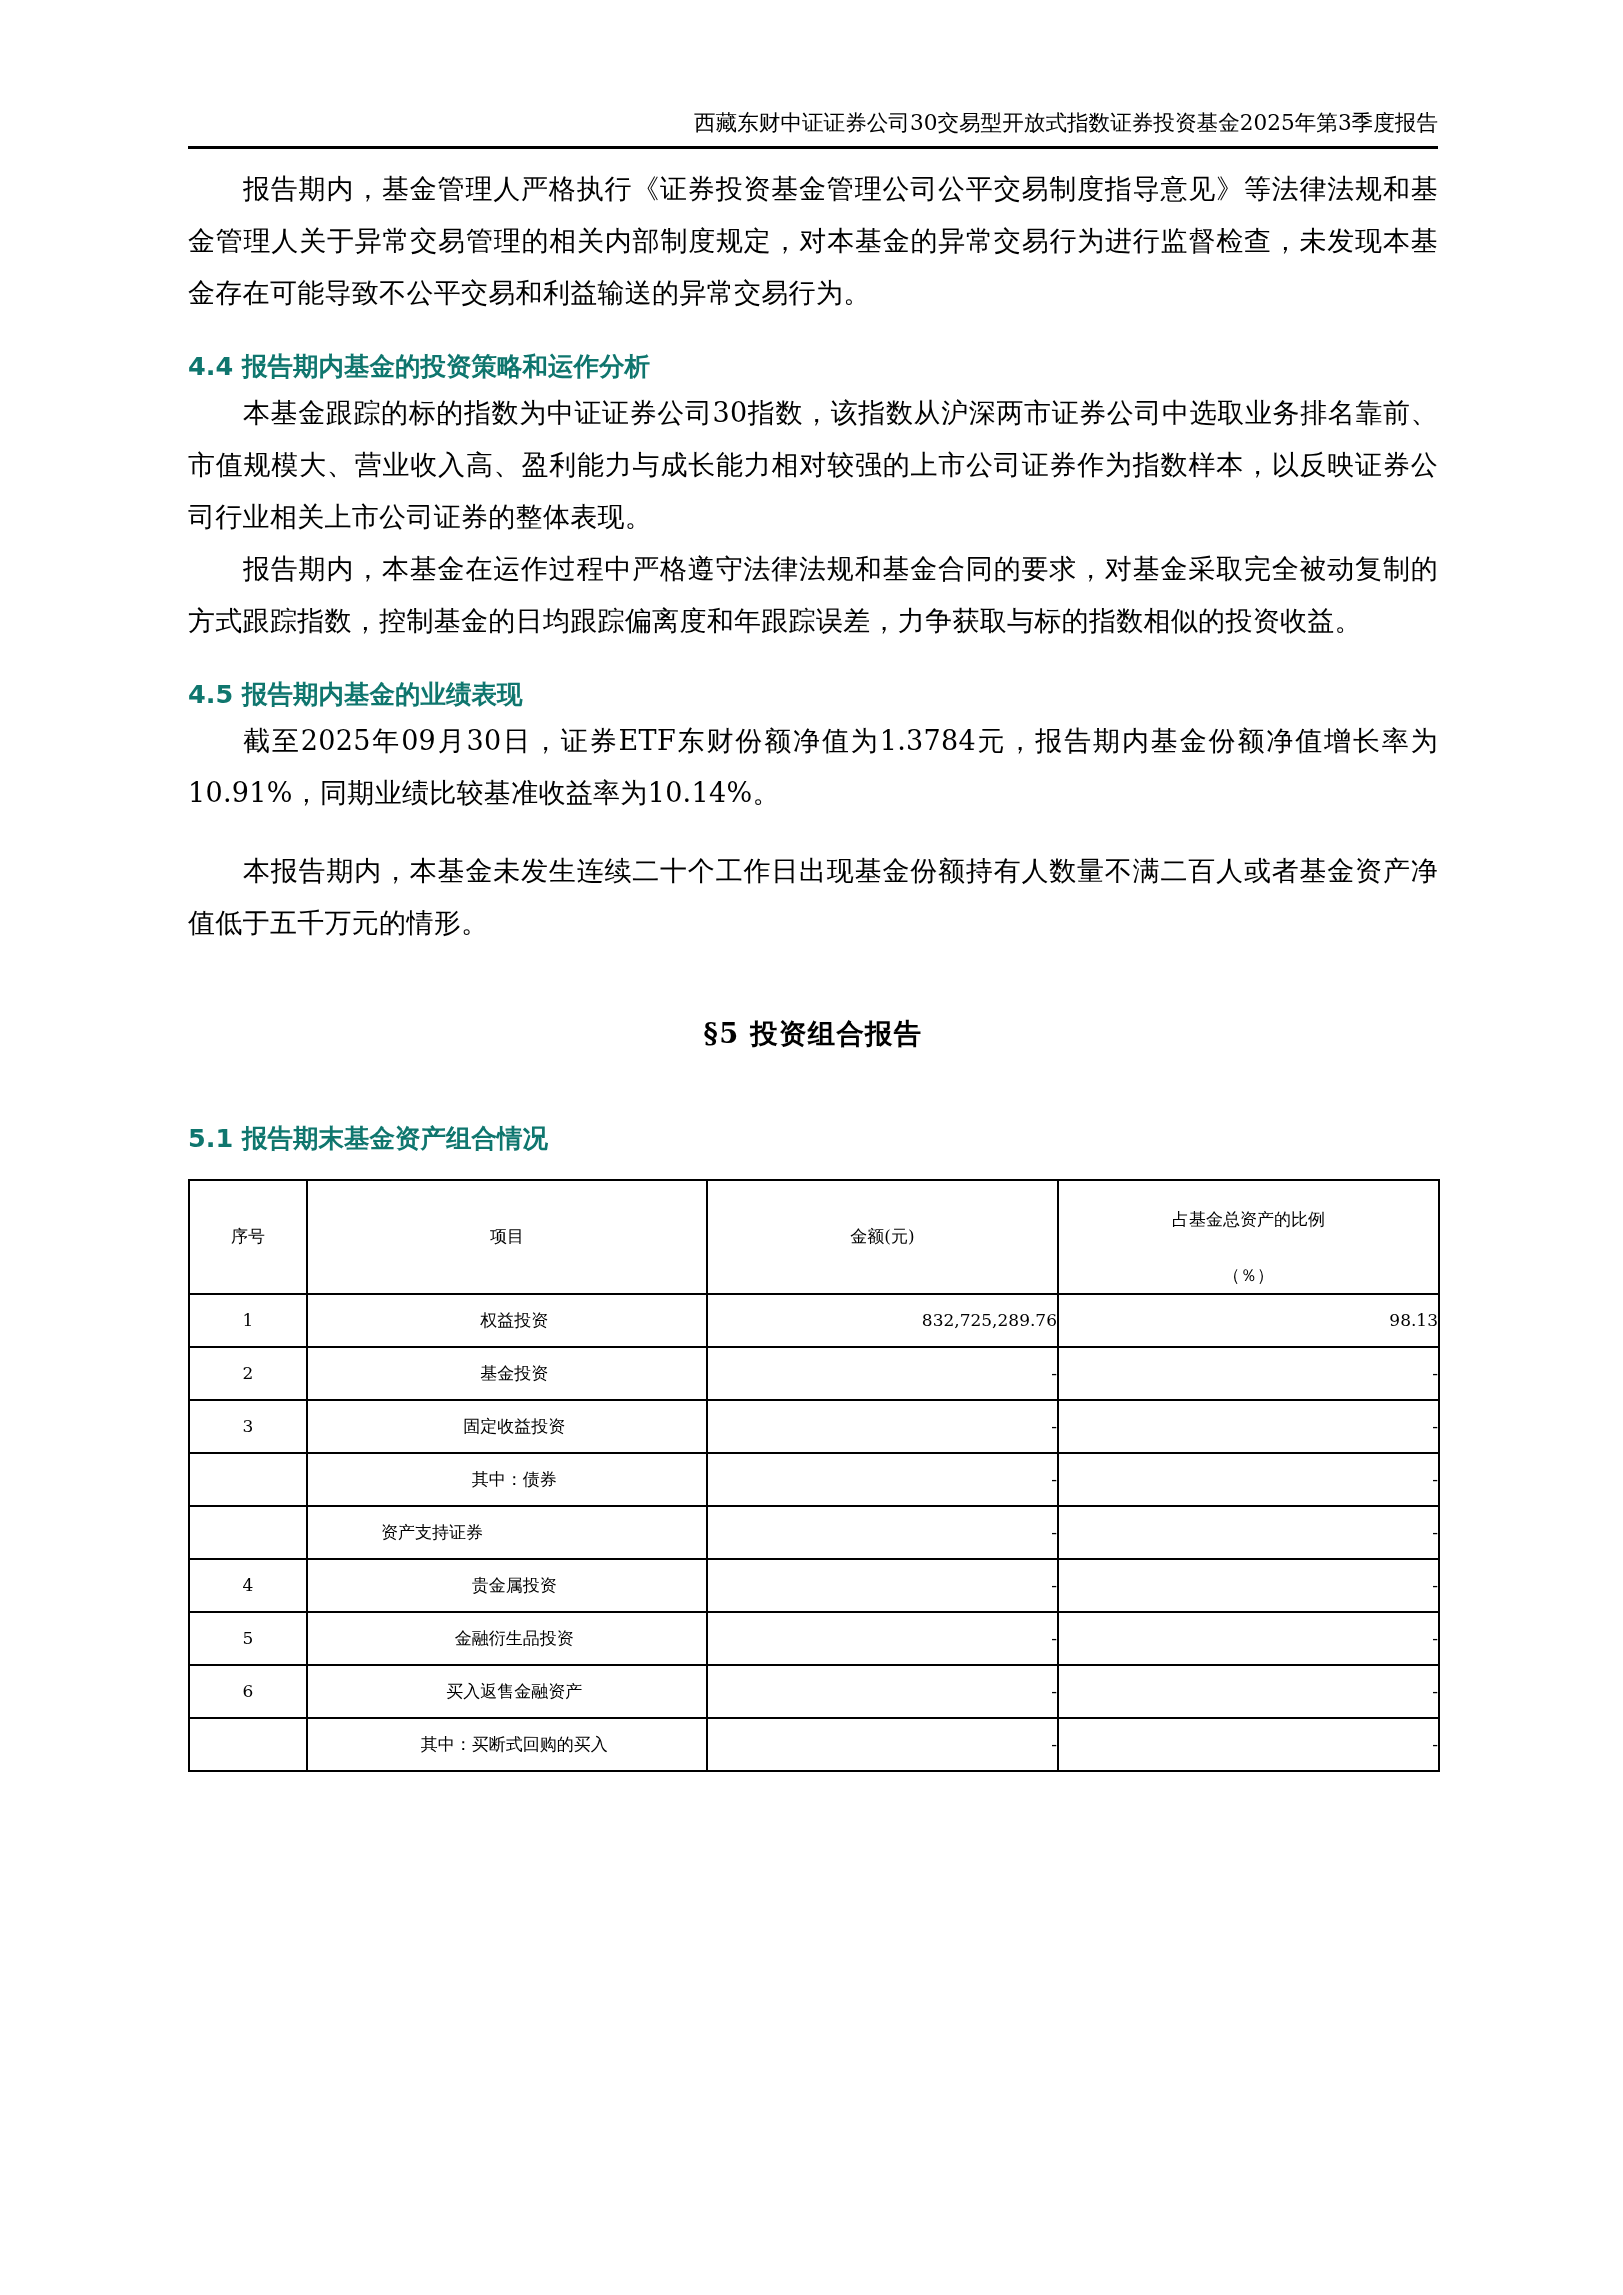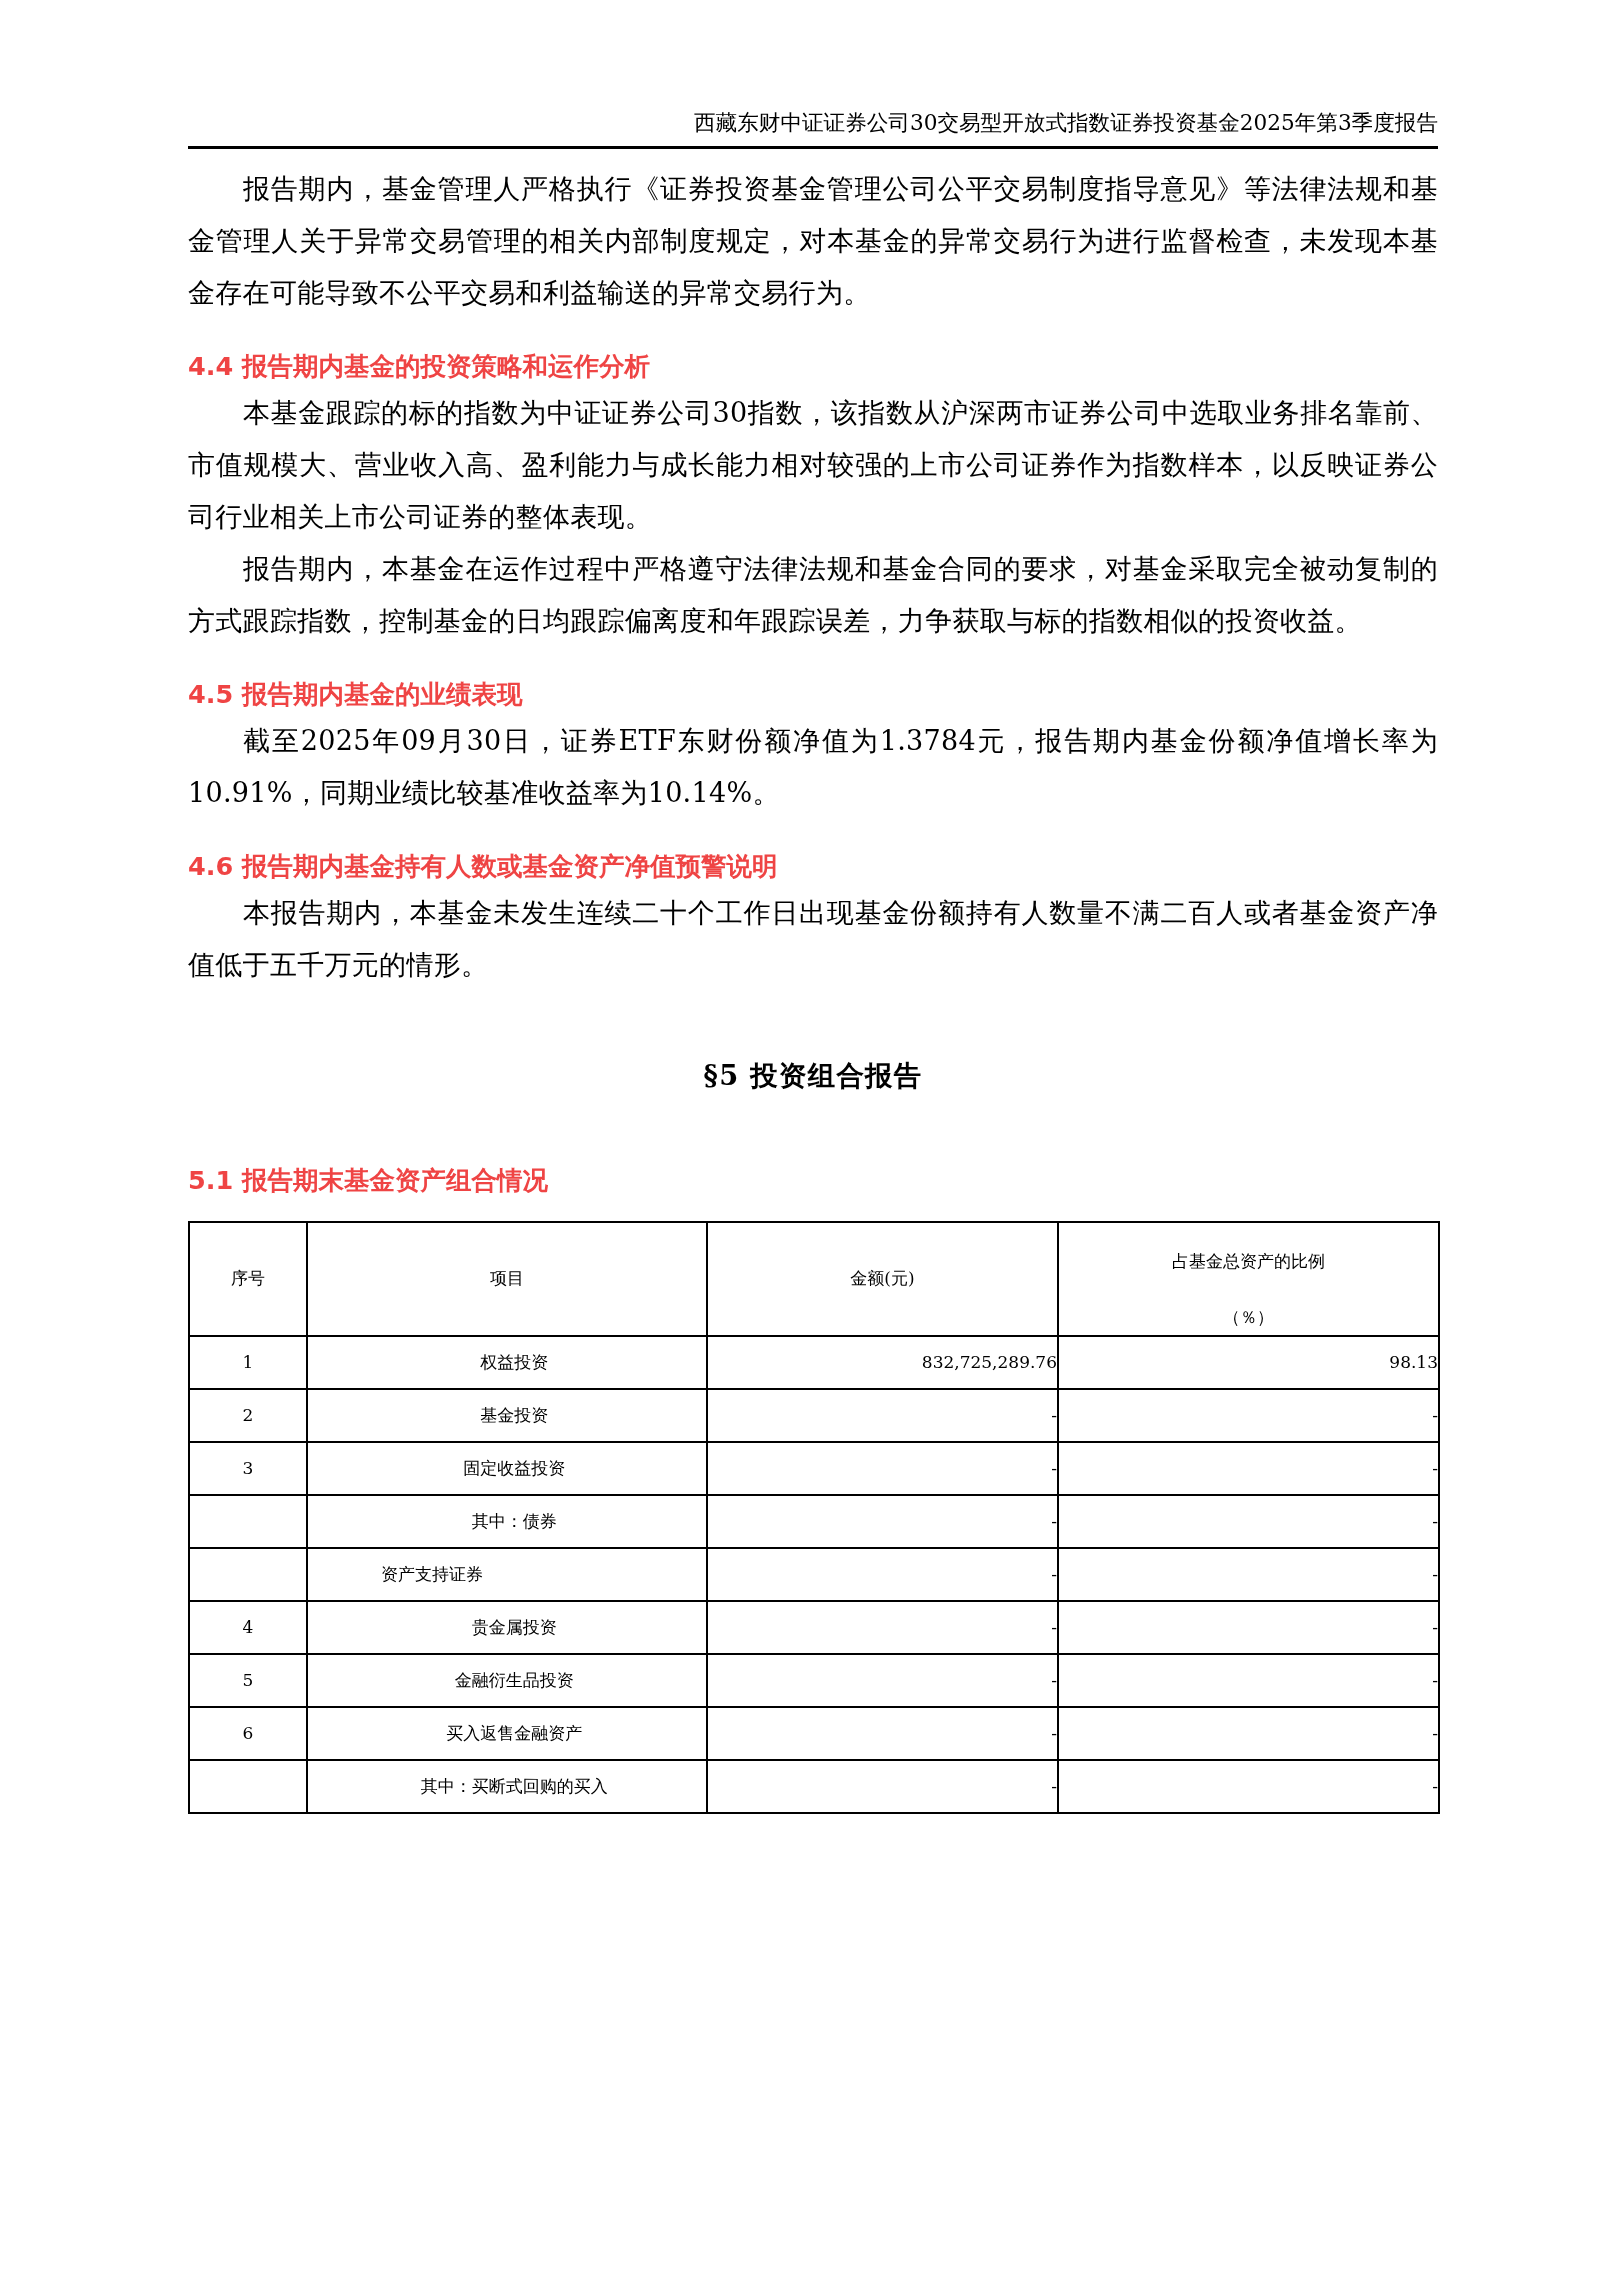--- a/index.html
+++ b/index.html
@@ -63,21 +63,21 @@
     color: #000;
   }
 
   h3.sec-head {
     margin: 0;
     font-family: "DejaVu Sans", "Liberation Sans", sans-serif;
     font-weight: bold;
     font-size: 25.5px;
     line-height: 42px;
     letter-spacing: 0px;
-    color: #ef4444;
+    color: #0f766e;
   }
   .gap-md { height: 26px; }
   .gap-xl { height: 56px; }
 
   h2.chapter-head {
     margin: 5px;
     text-align: center;
     font-family: "DejaVu Serif", "Liberation Serif", serif;
     font-weight: bold;
     font-size: 27.4px;
@@ -157,21 +157,20 @@
     <p class="body-par">报告期内，本基金在运作过程中严格遵守法律法规和基金合同的要求，对基金采取完全被动复制的方式跟踪指数，控制基金的日均跟踪偏离度和年跟踪误差，力争获取与标的指数相似的投资收益。</p>
 
     <div class="gap-md"></div>
 
     <h3 class="sec-head">4.5 报告期内基金的业绩表现</h3>
 
     <p class="body-par">截至2025年09月30日，证券ETF东财份额净值为1.3784元，报告期内基金份额净值增长率为10.91%，同期业绩比较基准收益率为10.14%。</p>
 
     <div class="gap-md"></div>
 
-    <h3 class="sec-head">4.6 报告期内基金持有人数或基金资产净值预警说明</h3>
 
     <p class="body-par">本报告期内，本基金未发生连续二十个工作日出现基金份额持有人数量不满二百人或者基金资产净值低于五千万元的情形。</p>
 
     <div class="gap-xl"></div>
 
     <h2 class="chapter-head">§5  投资组合报告</h2>
 
     <div class="gap-xl"></div>
 
     <h3 class="sec-head">5.1 报告期末基金资产组合情况</h3>

